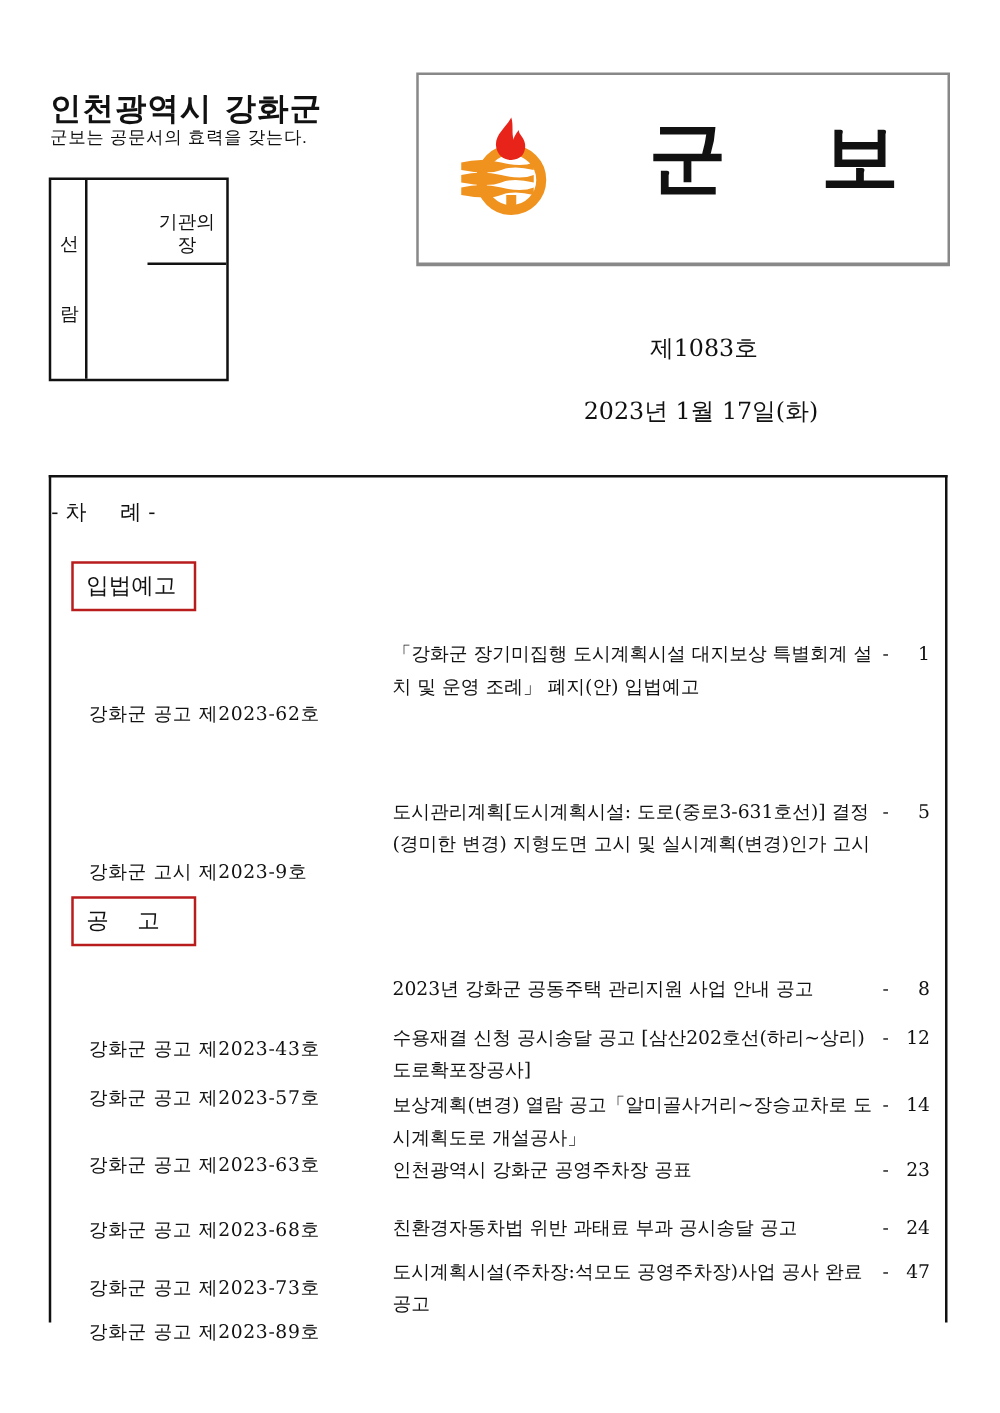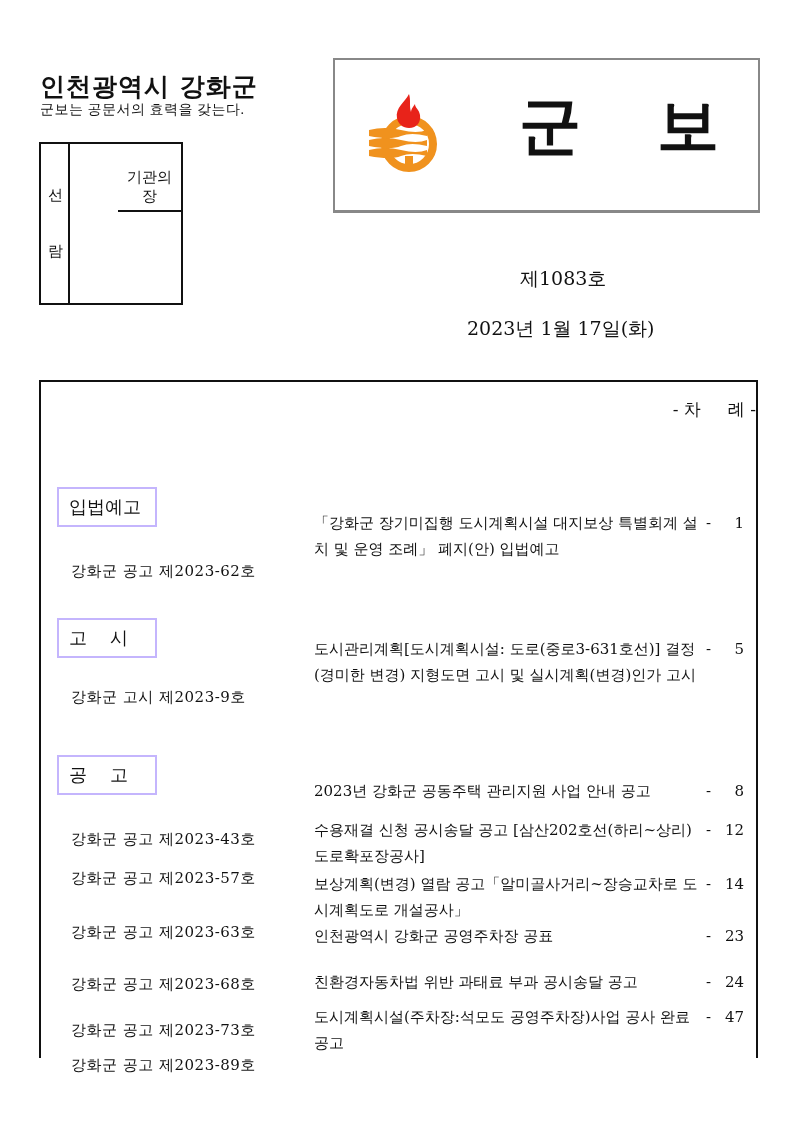--- a/index.html
+++ b/index.html
@@ -6,21 +6,21 @@
     body {
       width: 800px; height: 1130px; position: relative; overflow: hidden;
       font-family: "DejaVu Serif", "Liberation Serif", serif; color: #111;
     }
     .abs { position: absolute; }
     .org-title {
       left: 40px; top: 70px; font-family: "DejaVu Sans", "Liberation Sans", sans-serif;
       font-weight: bold; font-size: 25px; letter-spacing: 1px; white-space: nowrap;
     }
     .org-sub {
-      left: 40px; top: 101px; font-family: Liberation Serif, serif;
+      left: 40px; top: 101px; font-family: Liberation Sans, sans-serif;
       font-size: 14px; letter-spacing: 0.5px; white-space: nowrap;
     }
     .approval {
       left: 39px; top: 142px; width: 144px; height: 163px;
       border: 2px solid #111; box-sizing: border-box;
     }
     .approval .side {
       position: absolute; left: 0; top: 0; width: 29px; height: 100%;
       border-right: 2px solid #111; box-sizing: border-box;
       font-family: "DejaVu Sans", sans-serif; font-size: 15px;
@@ -41,27 +41,27 @@
       position: absolute; top: 35px; font-family: "DejaVu Sans", sans-serif;
       font-weight: bold; font-size: 62px; line-height: 1;
     }
     .issue-no { left: 520px; top: 266px; font-size: 19px; white-space: nowrap; }
     .issue-date { left: 467px; top: 316px; font-size: 19px; white-space: nowrap; }
     .toc {
       left: 39px; top: 380px; width: 719px; height: 678px;
       border: 2px solid #111; border-bottom: none; box-sizing: border-box;
     }
     .toc-title {
-      position: absolute; left: 0; right: 0; top: 16px; text-align: right;
-      font-size: 17px; white-space: pre; margin-left: 36px;
+      position: absolute; left: 0; right: 0; top: 16px; text-align: left;
+      font-size: 17px; white-space: pre;
     }
     .cat {
       position: absolute; left: 16px; width: 100px; height: 40px;
-      border: 2px solid #c4b5fd; box-sizing: border-box; font-size: 18px;
-      padding-left: 10px; line-height: 36px; white-space: pre; margin-top: 38px;
+      border: 2px solid #b91c1c; box-sizing: border-box; font-size: 18px;
+      padding-left: 10px; line-height: 36px; white-space: pre;
     }
     .entry { position: absolute; left: 0; right: 0; font-size: 15px; line-height: 26px; }
     .entry .no { position: absolute; left: 30px; white-space: nowrap; letter-spacing: 0.5px; margin-top: 48px; }
     .entry .title { position: absolute; left: 273px; width: 390px; }
     .entry .dash { position: absolute; left: 665px; }
     .entry .page { position: absolute; right: 12px; text-align: right; }
   </style>
 </head>
 <body>
 
@@ -96,21 +96,20 @@
   <div class="toc-title">- 차     례 -</div>
 
   <div class="cat" style="top:67px">입법예고</div>
   <div class="entry" style="top:128px">
     <span class="no">강화군 공고 제2023-62호</span>
     <span class="title">「강화군 장기미집행 도시계획시설 대지보상 특별회계 설치 및 운영 조례」 폐지(안) 입법예고</span>
     <span class="dash">-</span>
     <span class="page">1</span>
   </div>
 
-  <div class="cat" style="top:198px">고    시</div>
   <div class="entry" style="top:254px">
     <span class="no">강화군 고시 제2023-9호</span>
     <span class="title">도시관리계획[도시계획시설: 도로(중로3-631호선)] 결정(경미한 변경) 지형도면 고시 및 실시계획(변경)인가 고시</span>
     <span class="dash">-</span>
     <span class="page">5</span>
   </div>
 
   <div class="cat" style="top:335px">공    고</div>
   <div class="entry" style="top:396px">
     <span class="no">강화군 공고 제2023-43호</span>

